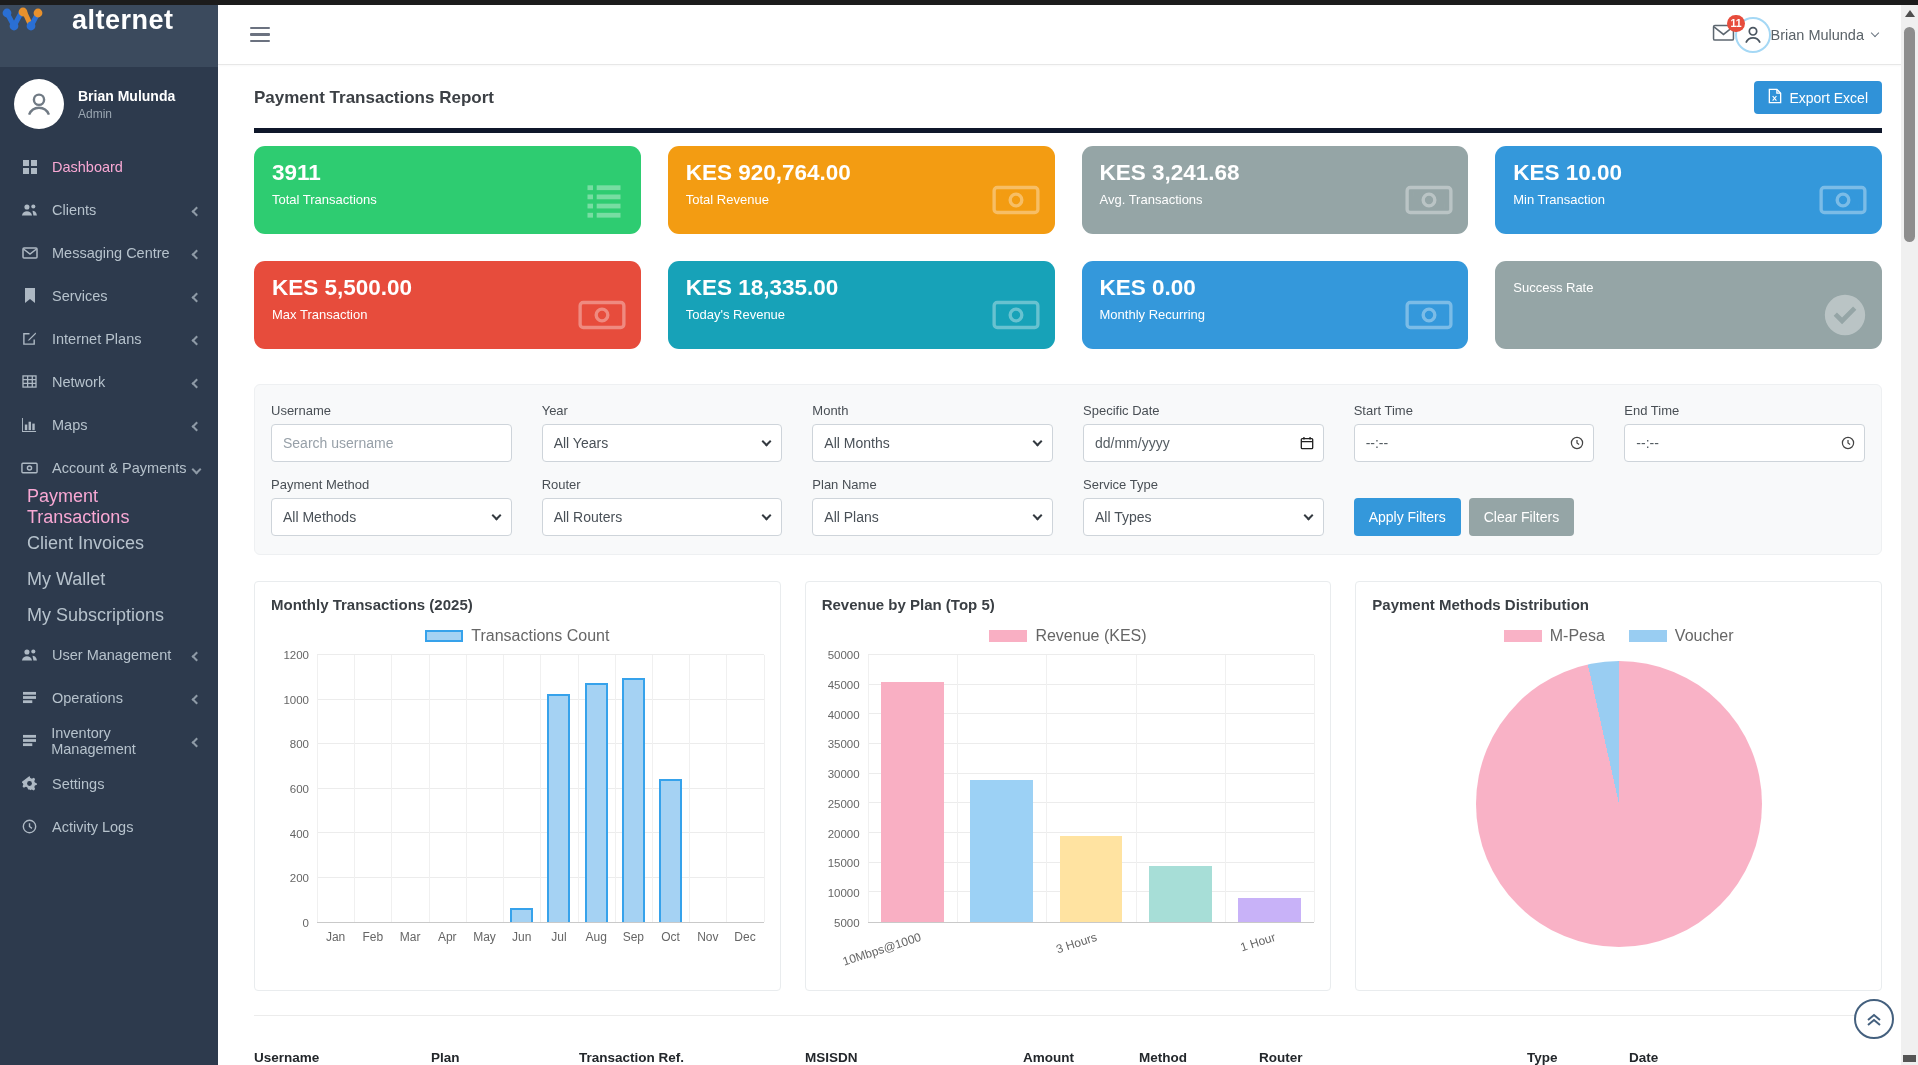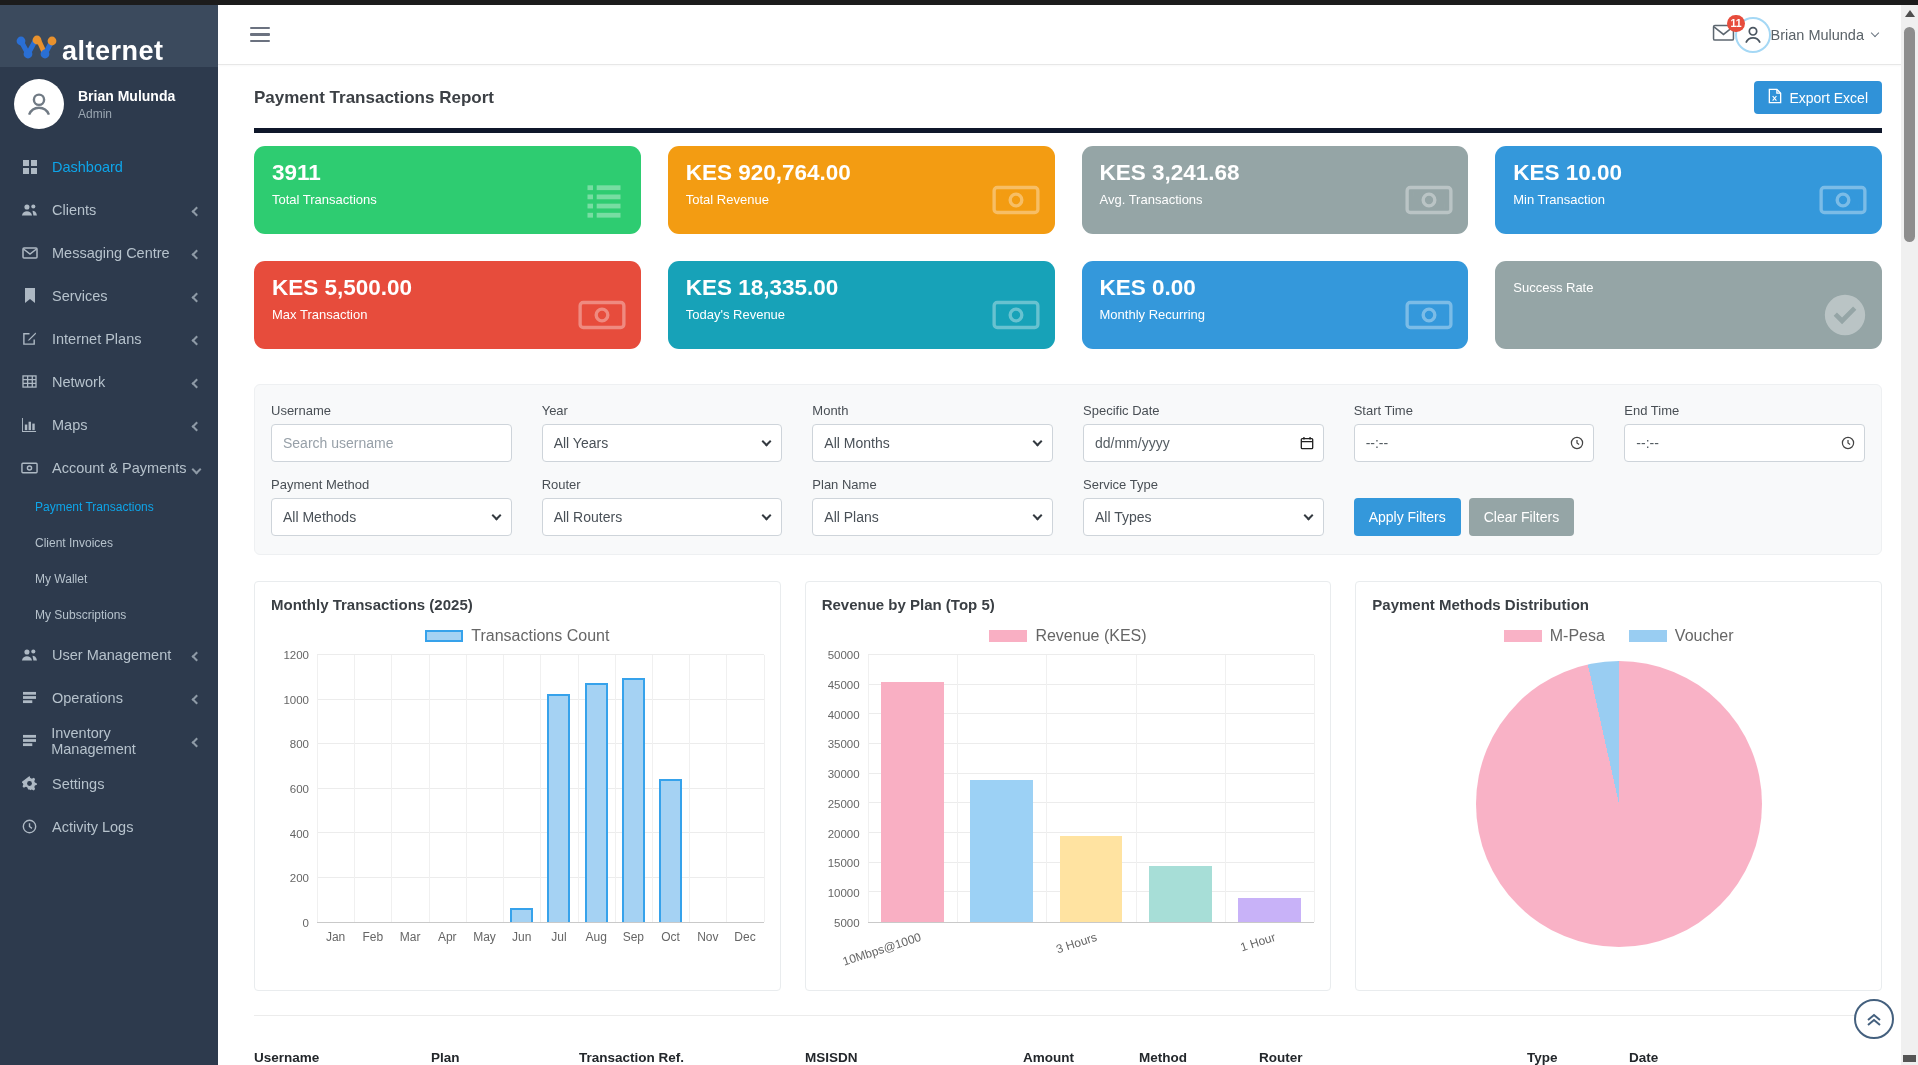--- a/index.html
+++ b/index.html
@@ -4,29 +4,29 @@
 <style>
   * { margin:0; padding:0; box-sizing:border-box; }
   html,body { width:1918px; height:1065px; overflow:hidden; background:#fff;
               font-family:"Liberation Sans", sans-serif; }
   .top-strip { position:fixed; top:0; left:0; width:1918px; height:5px; background:#1c1c1c; z-index:60; }
 
   .app { display:flex; width:1918px; height:1065px; padding-top:5px; }
 
   
   .sidebar { width:218px; min-width:218px; background:#2d3a4d; height:100%; color:#b6c2cc; }
-  .brand { height:62px; background:#3b4a5d; display:flex; align-items:flex-end; padding-left:14px; gap:2px; }
+  .brand { height:62px; background:#3b4a5d; display:flex; align-items:flex-start; gap:26px; }
   .brand-name { color:#fff; font-size:27px; font-weight:bold; letter-spacing:.5px; }
   .user-panel { display:flex; align-items:center; gap:14px; padding:12px 14px 16px 14px; }
   .u-avatar { width:50px; height:50px; border-radius:50%; background:#fff; display:flex; align-items:center; justify-content:center; }
   .u-name { color:#fff; font-weight:bold; font-size:14px; }
   .u-role { color:#9aa6b1; font-size:12px; margin-top:3px; }
   .nav-item { display:flex; align-items:center; height:43px; padding:0 18px 0 20px; font-size:14.5px; cursor:pointer; color:#b6c2cc; }
-  .nav-item.active { color:#0ea5e9; }
-  .nav-item.sub { padding-left:35px; height:36px; font-size:12px; }
+  .nav-item.active { color:#f9a8d4; }
+  .nav-item.sub { padding-left:27px; height:36px; font-size:18px; }
   .nav-ic { width:19px; margin-right:13px; display:flex; justify-content:center; align-items:center; color:#aeb9c4; font-size:15px; }
   .nav-chev { margin-left:auto; }
   .chev { display:inline-block; width:7px; height:7px; border-right:2px solid #8e9aa6; border-bottom:2px solid #8e9aa6; }
   .chev.left { transform:rotate(135deg); }
   .chev.down { transform:rotate(45deg); }
 
   
   .main { flex:1; display:flex; flex-direction:column; background:#fff; position:relative; }
   .topbar { height:64px; background:#fff; border-bottom:1px solid #e7e7e7; display:flex; align-items:center; padding:0 40px 0 26px; box-shadow:0 1px 2px rgba(0,0,0,.03); }
   .hamburger { display:flex; flex-direction:column; gap:4px; cursor:pointer; padding:6px; }

